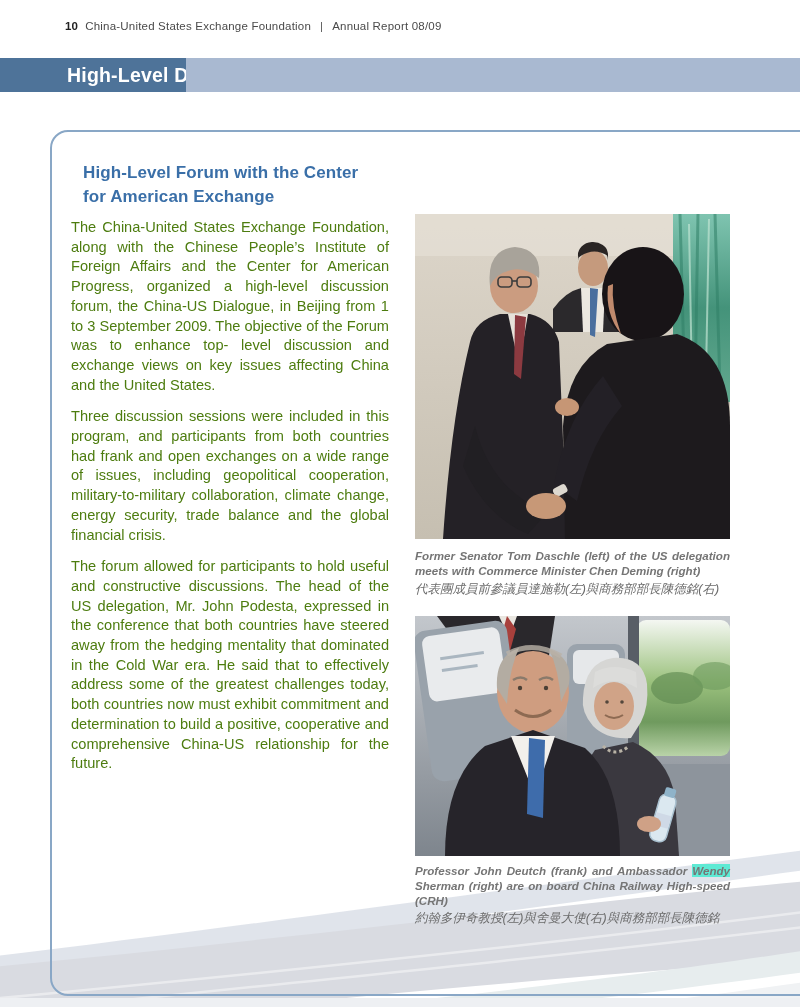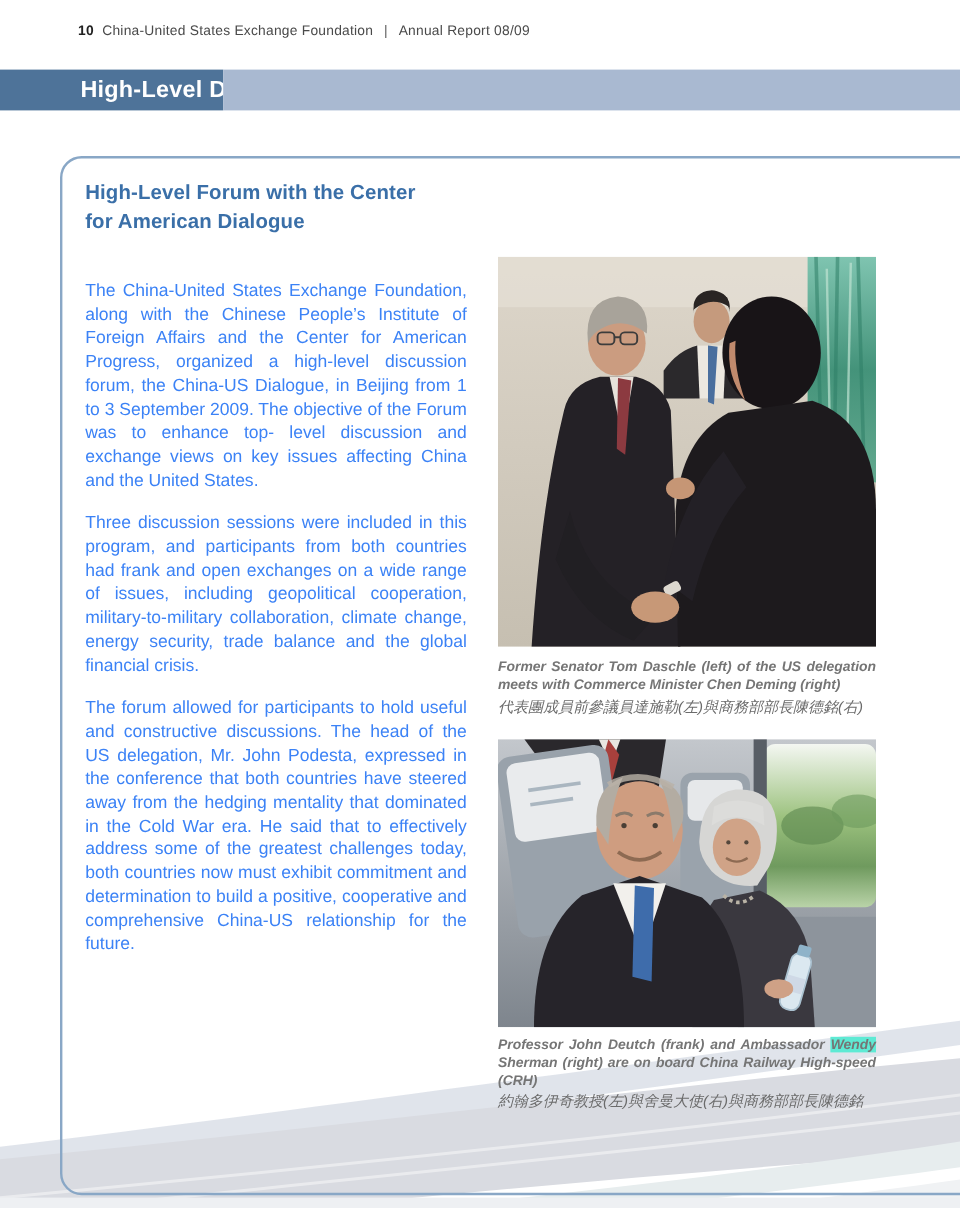--- a/index.html
+++ b/index.html
@@ -20,25 +20,25 @@
                 letter-spacing:.2px;white-space:nowrap;}
   .banner-light{flex:1;background:#a9b9d1;}
 
   
   .waves{position:absolute;left:0;top:820px;width:800px;height:187px;z-index:0;}
 
   
   .content-box{position:absolute;left:50px;top:130px;width:800px;height:862px;
                border:2px solid #89a7c6;border-radius:18px;z-index:1;background:transparent;}
 
-  .article-heading{position:absolute;left:19px;top:17px;margin:0;color:#3a6fa8;
+  .article-heading{position:absolute;left:19px;top:17px;margin:12px;color:#3a6fa8;
                    font-size:17px;font-weight:bold;line-height:24px;letter-spacing:.1px;}
 
   .text-col{position:absolute;left:19px;top:86px;width:318px;}
-  .text-col p{margin:16px 0 12px 0;font-size:14.6px;line-height:19.7px;color:#3b82f6;
+  .text-col p{margin:0 0 12px 0;font-size:14.6px;line-height:19.7px;color:#4d7c0f;
               text-align:justify;}
 
   .photo-col{position:absolute;left:363px;top:82px;width:315px;}
   .photo{display:block;}
   .caption-en{margin-top:9px;font-size:11.6px;line-height:15.3px;font-weight:bold;
               font-style:italic;color:#757575;text-align:justify;}
   .caption-zh{margin-top:2px;font-size:12.5px;line-height:16px;font-weight:normal;
               font-style:italic;color:#6b6b6b;}
   .photo-2{margin-top:19px;}
   .cap2{margin-top:7px;}
@@ -67,21 +67,21 @@
     <div class="banner-dark">
       <span class="banner-label">High-Level Dialogues</span>
     </div>
     <div class="banner-light"></div>
   </div>
 
   <div class="content-box">
 
     <h2 class="article-heading">
       <span>High-Level Forum with the Center</span><br>
-      <span>for American Dialogue</span>
+      <span>for American Exchange</span>
     </h2>
 
     <div class="text-col">
       <p>The China-United States Exchange Foundation, along with the Chinese People’s Institute of Foreign Affairs and the Center for American Progress, organized a high-level discussion forum, the China-US Dialogue, in Beijing from 1 to 3 September 2009. The objective of the Forum was to enhance top- level discussion and exchange views on key issues affecting China and the United States.</p>
       <p>Three discussion sessions were included in this program, and participants from both countries had frank and open exchanges on a wide range of issues, including geopolitical cooperation, military-to-military collaboration, climate change, energy security, trade balance and the global financial crisis.</p>
       <p>The forum allowed for participants to hold useful and constructive discussions. The head of the US delegation, Mr. John Podesta, expressed in the conference that both countries have steered away from the hedging mentality that dominated in the Cold War era. He said that to effectively address some of the greatest challenges today, both countries now must exhibit commitment and determination to build a positive, cooperative and comprehensive China-US relationship for the future.</p>
     </div>
 
     <div class="photo-col">
 

